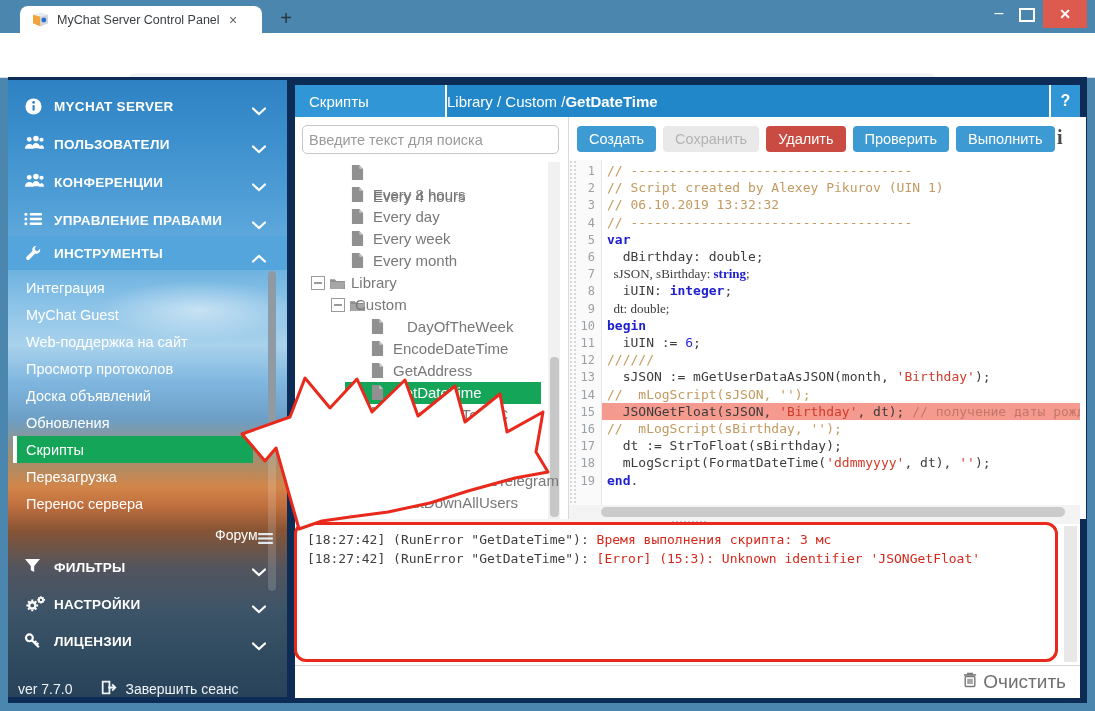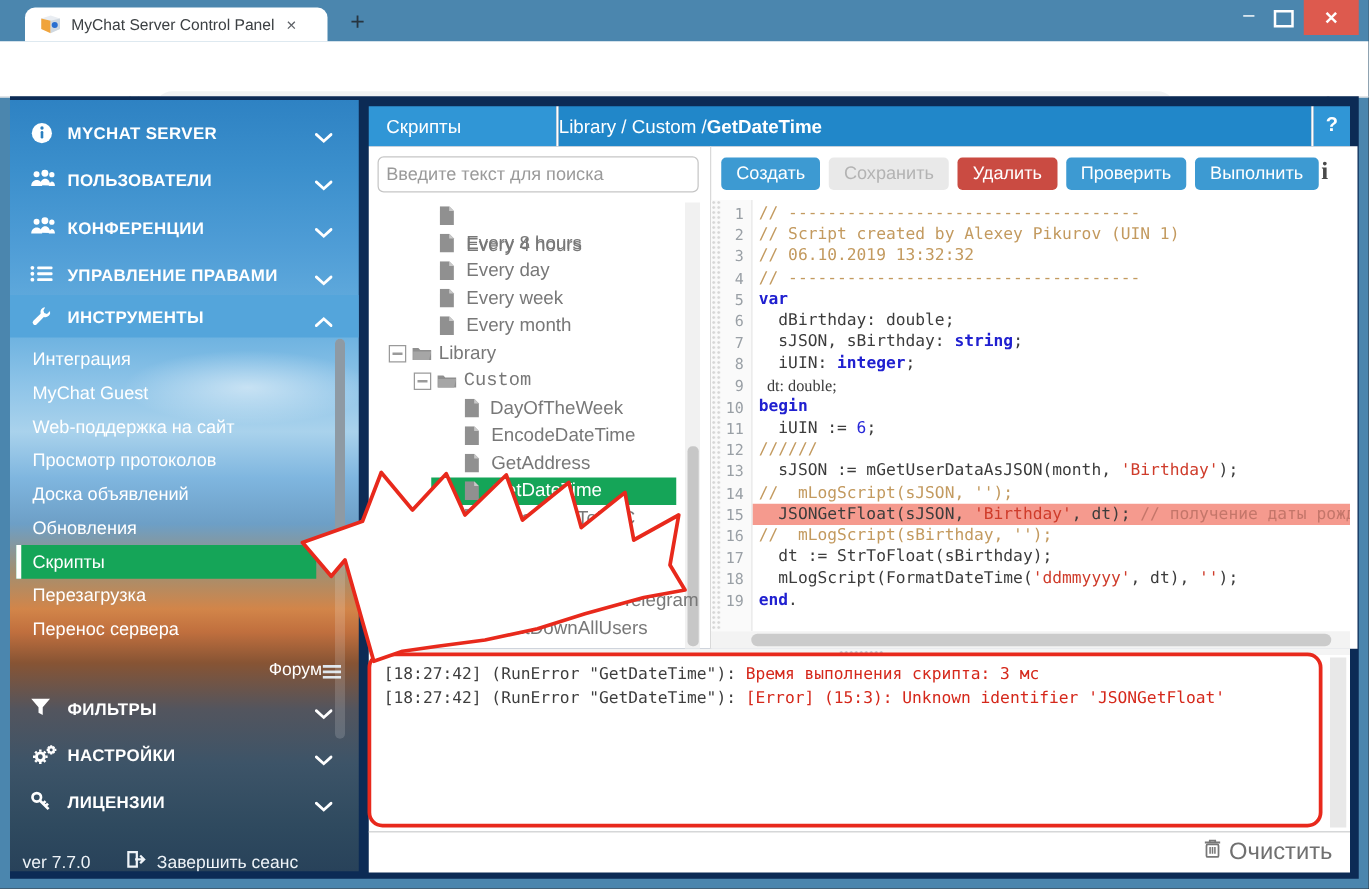--- a/index.html
+++ b/index.html
@@ -385,28 +385,28 @@
                   <path d="M1.5 5.5h15.5L15.2 13H1.5z" fill="#a6a6a6"></path>
                 </svg></div>
               <div class="abs tree-label" style="left: 56px; top: 2px;">Library</div>
             </div>
             <div class="abs tree-row" style="top: 177px;">
               <div class="tree-box" style="left: 36px; top: 4px;"></div>
               <div class="tree-ico" style="left: 54px; top: 4px;"><svg viewBox="0 0 18 14" width="17" height="13">
                   <path d="M1 2.5h5l1.6 1.8H17V13H1z" fill="#8f8f8f"></path>
                   <path d="M1.5 5.5h15.5L15.2 13H1.5z" fill="#a6a6a6"></path>
                 </svg></div>
-              <div class="abs tree-label" style="left: 76px; top: 2px; font-family: Liberation Mono, monospace;">Custom</div>
+              <div class="abs tree-label" style="left: 60px; top: 2px;">Custom</div>
             </div>
             <div class="abs tree-row" style="top: 199px;">
               <div class="tree-ico" style="left: 76px; top: 3px;"><svg viewBox="0 0 14 16" width="13" height="15">
                   <path d="M1 0h8l4 4v12H1z" fill="#909090"></path>
                   <path d="M9 0l4 4H9z" fill="#c9c9c9"></path>
                 </svg></div>
-              <div class="abs tree-label" style="left: 97px; top: 2px; z-index: 2; text-align: right;">DayOfTheWeek</div>
+              <div class="abs tree-label" style="left: 112px; top: 2px; z-index: 2; text-align: right;">DayOfTheWeek</div>
             </div>
             <div class="abs tree-row" style="top: 221px;">
               <div class="tree-ico" style="left: 76px; top: 3px;"><svg viewBox="0 0 14 16" width="13" height="15">
                   <path d="M1 0h8l4 4v12H1z" fill="#909090"></path>
                   <path d="M9 0l4 4H9z" fill="#c9c9c9"></path>
                 </svg></div>
               <div class="abs tree-label" style="left: 98px; top: 2px; z-index: 2;">EncodeDateTime</div>
             </div>
             <div class="abs tree-row" style="top: 243px;">
               <div class="tree-ico" style="left: 76px; top: 3px;"><svg viewBox="0 0 14 16" width="13" height="15">
@@ -501,21 +501,21 @@
               <div class="ln-num" style="top: 296.4px;">18</div>
               <div class="ln-num" style="top: 313.6px;">19</div>
             </div>
           <div id="code-rows">
               <div class="code-line" style="top: 3px;"><span class="cmt">// ------------------------------------</span></div>
               <div class="code-line" style="top: 20.2px;"><span class="cmt">// Script created by Alexey Pikurov (UIN 1)</span></div>
               <div class="code-line" style="top: 37.4px;"><span class="cmt">// 06.10.2019 13:32:32</span></div>
               <div class="code-line" style="top: 54.6px;"><span class="cmt">// ------------------------------------</span></div>
               <div class="code-line" style="top: 71.8px;"><span class="kw">var</span></div>
               <div class="code-line" style="top: 89px;"><span class="id">  dBirthday: double;</span></div>
-              <div class="code-line" style="top: 106.2px;"><span class="id">  sJSON, sBirthday: </span><span class="kw">string</span><span class="id">;</span></div>
+              <div class="code-line" style="top: 106.2px; font-family: Liberation Serif, serif;"><span class="id">  sJSON, sBirthday: </span><span class="kw">string</span><span class="id">;</span></div>
               <div class="code-line" style="top: 123.4px;"><span class="id">  iUIN: </span><span class="kw">integer</span><span class="id">;</span></div>
               <div class="code-line" style="top: 140.6px; font-family: Liberation Serif, serif;"><span class="id">  dt: double;</span></div>
               <div class="code-line" style="top: 157.8px;"><span class="kw">begin</span></div>
               <div class="code-line" style="top: 175px;"><span class="id">  iUIN := </span><span class="num">6</span><span class="id">;</span></div>
               <div class="code-line" style="top: 192.2px;"><span class="cmt">//////</span></div>
               <div class="code-line" style="top: 209.4px;"><span class="id">  sJSON := mGetUserDataAsJSON(month, </span><span class="str">'Birthday'</span><span class="id">);</span></div>
               <div class="code-line" style="top: 226.6px;"><span class="cmt">//  mLogScript(sJSON, '');</span></div>
               <div class="code-line" style="top: 243.8px;"><span class="id">  JSONGetFloat(sJSON, </span><span class="str">'Birthday'</span><span class="id">, dt); </span><span class="cmt2">// получение даты рожде</span></div>
               <div class="code-line" style="top: 261px;"><span class="cmt">//  mLogScript(sBirthday, '');</span></div>
               <div class="code-line" style="top: 278.2px;"><span class="id">  dt := StrToFloat(sBirthday);</span></div>

